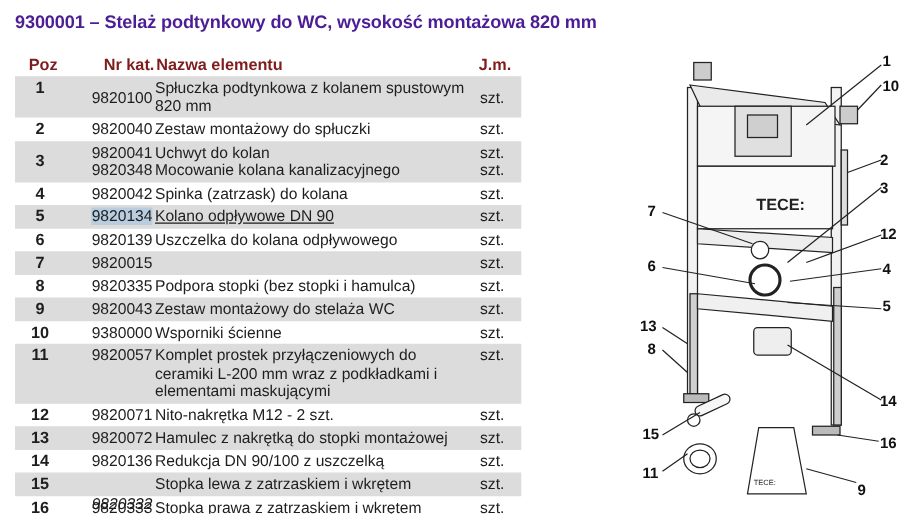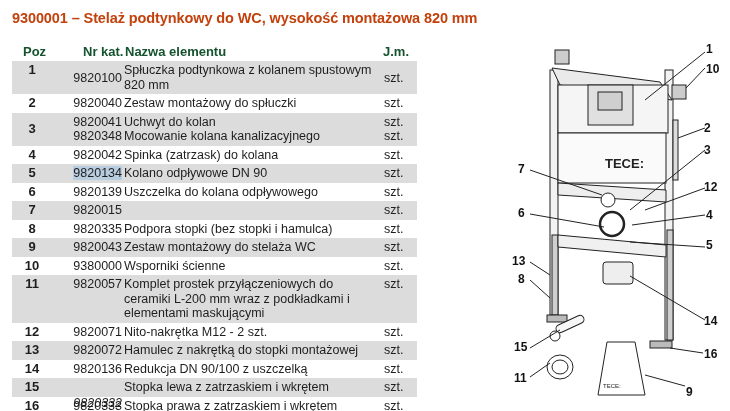--- a/index.html
+++ b/index.html
@@ -1,27 +1,27 @@
 <!DOCTYPE html>
 <html><head>
   <meta charset="utf-8">
   <style>
     * { margin: 0; padding: 0; box-sizing: border-box; }
     html, body { width: 730px; height: 411px; background: #ffffff; overflow: hidden; }
     body { font-family: "Liberation Sans", "DejaVu Sans", sans-serif; color: #1a1a1a; position: relative; }
 
     .title {
       position: absolute; left: 12px; top: 10px;
-      font-size: 14.5px; font-weight: bold; color: #c2410c;
+      font-size: 14.5px; font-weight: bold; color: #4c1d95;
       letter-spacing: -0.1px;
     }
 
     .table { position: absolute; left: 12px; top: 44px; width: 405px; }
     .thead {
-      position: relative; height: 17px; font-size: 13px; font-weight: bold; color: #14532d;
+      position: relative; height: 17px; font-size: 13px; font-weight: bold; color: #7f1d1d;
     }
     .thead span { position: absolute; top: 0; }
     .th-poz { left: 11px; }
     .th-nr { left: 46px; margin-left: 25px; }
     .th-name { left: 113px; }
     .th-jm { left: 371px; }
 
     .row { position: relative; font-size: 12.5px; color: #1e1e1e; }
     .row.shaded { background: #dcdcdc; }
     .row .c { position: absolute; line-height: 14.5px; }
@@ -71,21 +71,21 @@
       </div>
       <div class="row" style="height: 18.5px;">
         <span class="c poz" style="top: 2px;">4</span>
         <span class="c nr" style="top: 2px;">9820042</span>
         <span class="c nm" style="top: 2px;">Spinka (zatrzask) do kolana</span>
         <span class="c jm" style="top: 2px;">szt.</span>
       </div>
       <div class="row shaded" style="height: 18.5px;">
         <span class="c poz" style="top: 2px;">5</span>
         <span class="c nr" style="top: 2px;"><span class="hl">9820134</span></span>
-        <span class="c nm" style="top: 2px;">Kolano odpływowe DN 90</span>
+        <span class="c nm" style="top: 2px; text-decoration: underline;">Kolano odpływowe DN 90</span>
         <span class="c jm" style="top: 2px;">szt.</span>
       </div>
       <div class="row" style="height: 18.5px;">
         <span class="c poz" style="top: 2px;">6</span>
         <span class="c nr" style="top: 2px;">9820139</span>
         <span class="c nm" style="top: 2px;">Uszczelka do kolana odpływowego</span>
         <span class="c jm" style="top: 2px;">szt.</span>
       </div>
       <div class="row shaded" style="height: 18.5px;">
         <span class="c poz" style="top: 2px;">7</span>

